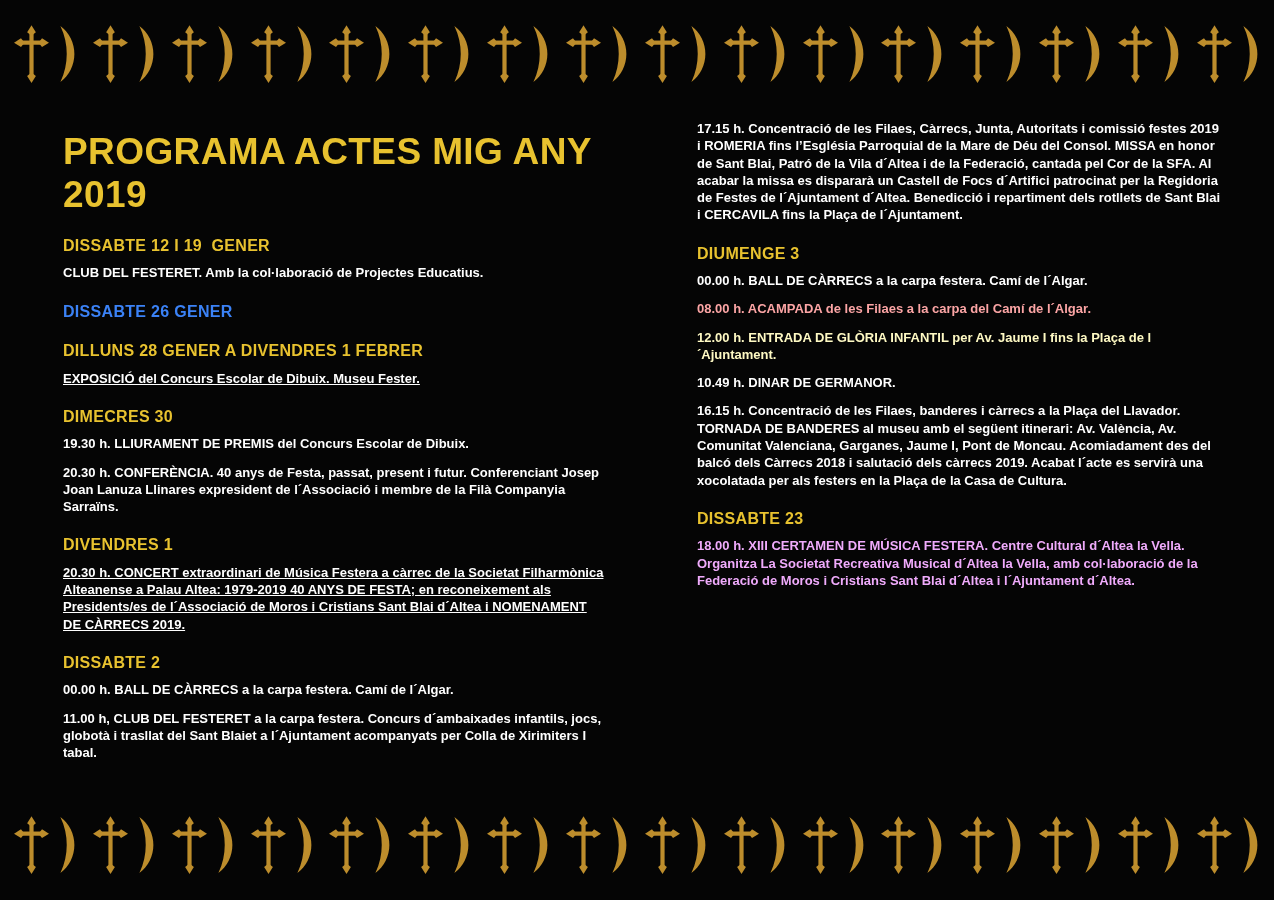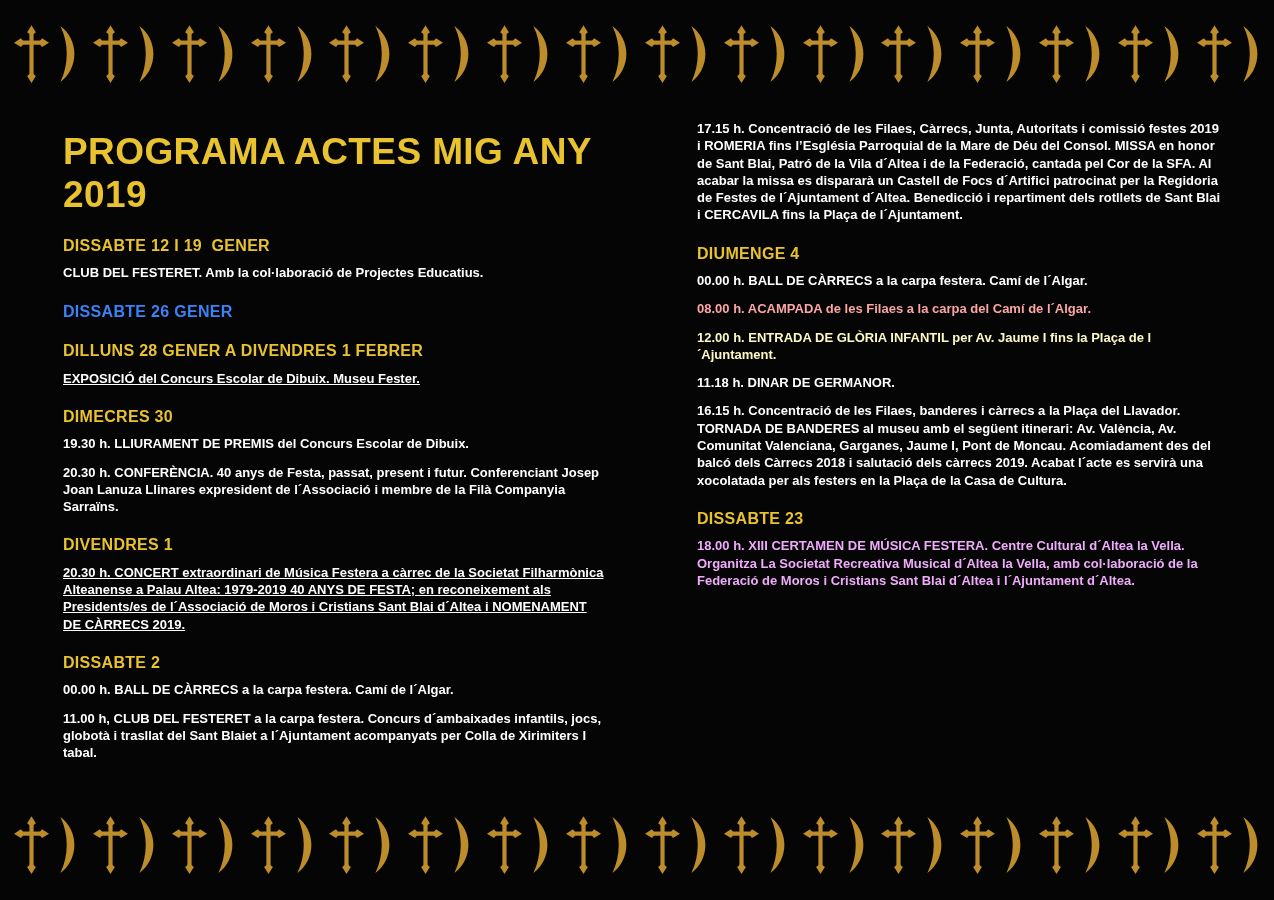--- a/index.html
+++ b/index.html
@@ -261,25 +261,25 @@
     <p class="para" style="color: rgb(255, 255, 255); text-decoration: underline;">20.30 h. CONCERT extraordinari de Música Festera a càrrec de la Societat Filharmònica Alteanense a Palau Altea: 1979-2019 40 ANYS DE FESTA; en reconeixement als Presidents/es de l´Associació de Moros i Cristians Sant Blai d´Altea i NOMENAMENT DE CÀRRECS 2019.</p>
 
     <h2 class="heading" style="color: rgb(232, 194, 47);">DISSABTE 2</h2>
     <p class="para" style="color: rgb(255, 255, 255);">00.00 h. BALL DE CÀRRECS a la carpa festera. Camí de l´Algar.</p>
     <p class="para" style="color: rgb(255, 255, 255);">11.00 h, CLUB DEL FESTERET a la carpa festera. Concurs d´ambaixades infantils, jocs, globotà i trasllat del Sant Blaiet a l´Ajuntament acompanyats per Colla de Xirimiters I tabal.</p>
   </section>
 
   <section class="col right">
     <p class="para intro" style="color: rgb(255, 255, 255);">17.15 h. Concentració de les Filaes, Càrrecs, Junta, Autoritats i comissió festes 2019 i ROMERIA fins l’Església Parroquial de la Mare de Déu del Consol. MISSA en honor de Sant Blai, Patró de la Vila d´Altea i de la Federació, cantada pel Cor de la SFA. Al acabar la missa es dispararà un Castell de Focs d´Artifici patrocinat per la Regidoria de Festes de l´Ajuntament d´Altea. Benedicció i repartiment dels rotllets de Sant Blai i CERCAVILA fins la Plaça de l´Ajuntament.</p>
 
-    <h2 class="heading" style="color: rgb(232, 194, 47);">DIUMENGE 4</h2>
+    <h2 class="heading" style="color: rgb(232, 194, 47);">DIUMENGE 3</h2>
     <p class="para" style="color: rgb(255, 255, 255);">00.00 h. BALL DE CÀRRECS a la carpa festera. Camí de l´Algar.</p>
     <p class="para" style="color: #fca5a5;">08.00 h. ACAMPADA de les Filaes a la carpa del Camí de l´Algar.</p>
     <p class="para" style="color: #fef9c3;">12.00 h. ENTRADA DE GLÒRIA INFANTIL per Av. Jaume I fins la Plaça de l´Ajuntament.</p>
-    <p class="para" style="color: rgb(255, 255, 255);">11.18 h. DINAR DE GERMANOR.</p>
+    <p class="para" style="color: rgb(255, 255, 255);">10.49 h. DINAR DE GERMANOR.</p>
     <p class="para" style="color: rgb(255, 255, 255);">16.15 h. Concentració de les Filaes, banderes i càrrecs a la Plaça del Llavador. TORNADA DE BANDERES al museu amb el següent itinerari: Av. València, Av. Comunitat Valenciana, Garganes, Jaume I, Pont de Moncau. Acomiadament des del balcó dels Càrrecs 2018 i salutació dels càrrecs 2019. Acabat l´acte es servirà una xocolatada per als festers en la Plaça de la Casa de Cultura.</p>
 
     <h2 class="heading" style="color: rgb(232, 194, 47);">DISSABTE 23</h2>
     <p class="para" style="color: #f0abfc;">18.00 h. XIII CERTAMEN DE MÚSICA FESTERA. Centre Cultural d´Altea la Vella. Organitza La Societat Recreativa Musical d´Altea la Vella, amb col·laboració de la Federació de Moros i Cristians Sant Blai d´Altea i l´Ajuntament d´Altea.</p>
   </section>
 
   <div class="decor-row bottom">
       <svg viewBox="0 0 72 66" xmlns="http://www.w3.org/2000/svg" fill="#bd8d2c">
 
     <polygon points="20,0 25,8 20,12 15,8"></polygon>

